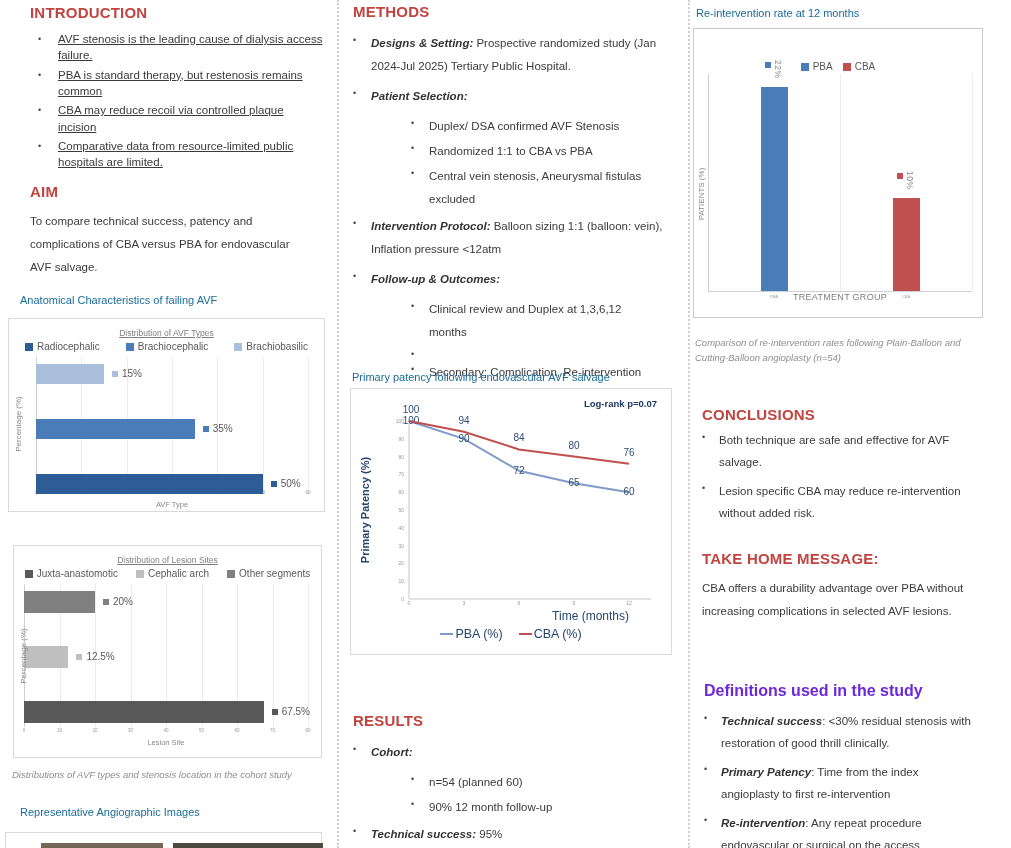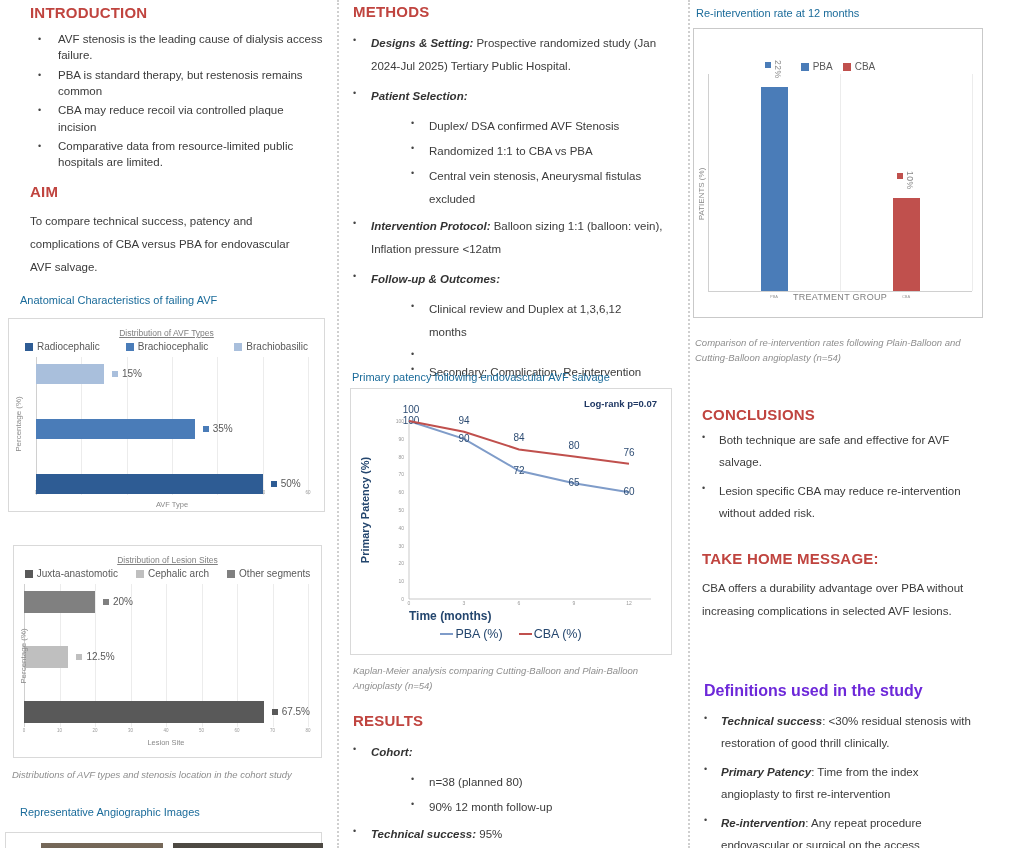--- a/index.html
+++ b/index.html
@@ -24,21 +24,21 @@
   ul.blist { list-style: none; }
   .li { display: flex; }
   .marker { flex: none; font-size: 9px; padding-top: 3px; color: #444; }
   .li-body { white-space: pre-line; }
 
   
   .lc-text { left: 0; width: 337px; padding: 0 8px 0 30px; }
   .lc-text ul { padding-left: 8px; margin-top: 10px; }
   .lc-text .marker { width: 20px; }
   .lc-text .li { margin-bottom: 3px; }
-  .lc-text .li-body { line-height: 1.42; max-width: 284px; }
+  .lc-text .li-body { line-height: 1.42; max-width: 284px; text-decoration: underline; }
   .aim-p { margin-top: 10px; line-height: 2.0; white-space: pre-line; }
 
   
   .mc-text { left: 0; width: 349px; padding: 0 8px 0 14px; }
   .mc-text ul.blist { margin-top: 12px; }
   .mc-text .marker { width: 18px; }
   .mc-text .li { margin-bottom: 7px; }
   .mc-text .li-body { line-height: 2.0; max-width: 302px; }
   ul.sub { list-style: none; padding-left: 58px; margin: 0 0 4px 0; }
   ul.sub .li { margin-bottom: 2px; }
@@ -64,21 +64,21 @@
   .axisline { position: absolute; background: #d0d0d0; }
   .tick { position: absolute; font-size: 4.5px; color: #9a9a9a; text-align: center; width: 20px; }
   .bar { position: absolute; }
   .vallab { position: absolute; display: flex; align-items: center; gap: 4px; font-size: 10px; color: #595959; }
   .xlab { position: absolute; text-align: center; font-size: 7.5px; color: #8a8a8a; }
   .ylab { position: absolute; text-align: center; font-size: 8px; color: #8a8a8a; transform: translateY(-50%) rotate(-90deg); white-space: nowrap; }
 
   
   #km-box svg { position: absolute; left: 0; top: 0; }
   .km-annot { position: absolute; top: 9px; right: 14px; font-size: 9.5px; font-weight: bold; color: #1f3864; }
-  .km-xlab { position: absolute; top: 220px; left: 58px; width: 220px; text-align: left; font-size: 12px; font-weight: bold; color: #24466e; }
+  .km-xlab { position: absolute; top: 220px; left: 58px; width: 220px; text-align: right; font-size: 12px; font-weight: normal; color: #24466e; }
   .km-ylab { position: absolute; left: -75px; top: 121px; width: 178px; text-align: center; font-size: 11px; font-weight: bold; color: #24466e; transform: translateY(-50%) rotate(-90deg); }
   .km-legend { position: absolute; top: 238px; left: 0; width: 100%; display: flex; justify-content: center; gap: 16px; font-size: 12.5px; color: #24466e; align-items: center; }
   .km-legend .item { display: flex; align-items: center; gap: 2px; }
   .dash { display: inline-block; width: 13px; height: 2px; }
   svg text { font-family: "Liberation Sans", sans-serif; }
 
   
   .vtext { writing-mode: vertical-rl; font-size: 8.5px; color: #8a8a8a; letter-spacing: .5px; }
   .cat-tick { position: absolute; font-size: 4px; color: #9a9a9a; width: 30px; text-align: center; }
   .reint-xlab { position: absolute; font-size: 9px; color: #7f7f7f; text-align: center; letter-spacing: .3px; }
@@ -341,34 +341,32 @@
             <span class="dash" style="background: rgb(127, 156, 201);"></span>
             <span>PBA (%)</span>
           </span>
           <span class="item">
             <span class="dash" style="background: rgb(192, 80, 77);"></span>
             <span>CBA (%)</span>
           </span>
         </div>
     </div>
 
-    <p class="abs caption" style="left:14px; top:664px; width:320px">Kaplan-Meier analysis comparing Cutting-Balloon and Plain-Balloon
-Angioplasty (n=54)</p>
 
     <div class="abs mc-text" style="top:712px">
       <h2 class="h-red">RESULTS</h2>
       <ul class="blist body-txt">
           <li class="li">
             <span class="marker">•</span>
             <span class="li-body"><b>Cohort:</b></span>
           </li>
           <ul class="sub">
             <li class="li">
               <span class="marker">•</span>
-              <span class="li-body">n=38 (planned 80)</span>
+              <span class="li-body">n=54 (planned 60)</span>
             </li>
             <li class="li">
               <span class="marker">•</span>
               <span class="li-body">90% 12 month follow-up</span>
             </li>
           </ul>
           <li class="li">
             <span class="marker">•</span>
             <span class="li-body"><b>Technical success:</b> 95%</span>
           </li>

